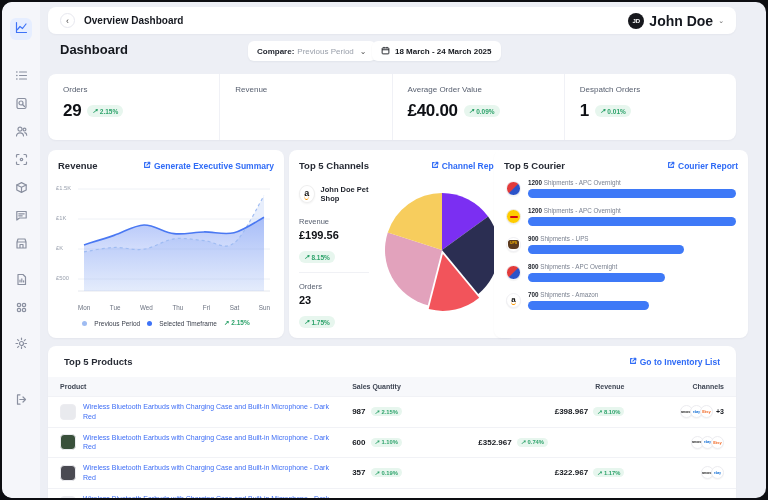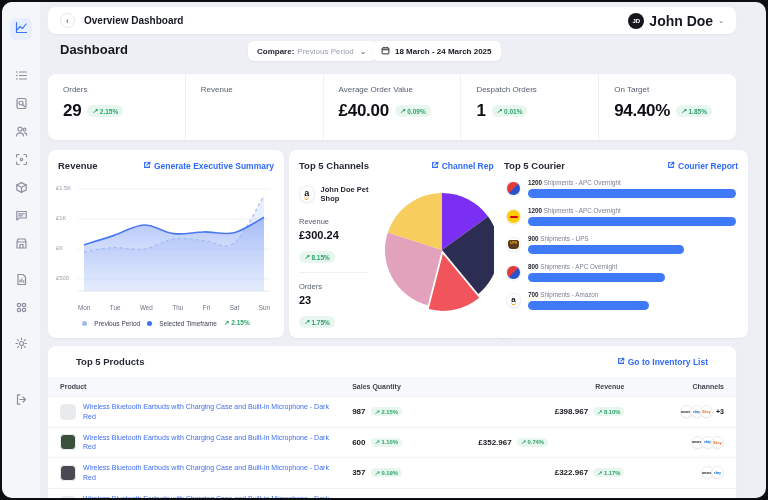--- a/index.html
+++ b/index.html
@@ -84,21 +84,21 @@
   .ci-dhl { background:#ffcc00; } .ci-dhl i { display:block; width:8px; height:2px; background:#d40511; border-radius:1px; }
   .ci-ups { background:#fff; } .ci-ups i { font-style:normal; background:#5c3a1e; color:#f7b500; font-size:3.5px; font-weight:700; padding:2px 2px 3px; border-radius:2px 2px 4px 4px; line-height:1; }
   .ci-amz { font-size:8px; font-weight:700; color:#111; } .ci-amz i { font-style:normal; border-bottom:1.5px solid #ff9900; border-radius:0 0 50% 50%; line-height:1; }
   .cour-info { flex:1; }
   .cour-lab { font-size:6.3px; color:#7a8190; margin-bottom:3px; }
   .cour-lab b { color:#1c2029; font-weight:700; }
   .cour-bar { height:9px; border-radius:4.5px; background:#3e79f7; }
 
   
   .products { position:absolute; left:8px; top:344px; width:688px; height:170px; background:#fff; border-radius:8px; box-shadow:0 1px 2px rgba(20,30,60,.04); overflow:hidden; }
-  .prod-head { display:flex; align-items:flex-end; justify-content:space-between; padding:10px 28px; }
+  .prod-head { display:flex; align-items:flex-end; justify-content:space-between; padding:10px 16px; }
   .thead, .trow { display:grid; grid-template-columns:44% 19% 22% 15%; align-items:center; padding:0 12px; }
   .thead { background:#f7f8fb; height:19px; font-size:7px; font-weight:700; color:#3f4654; }
   .thead .r, .trow .r { text-align:right; }
   .trow { border-top:1px solid #f1f2f6; padding-top:5px; padding-bottom:5px; }
   .p-cell { display:flex; align-items:center; gap:7px; }
   .thumb { width:16px; height:16px; border-radius:4px; flex:none; border:1px solid #ececf0; }
   .t1 { background:#e9eaee; } .t2 { background:#39503b; } .t3 { background:#4a4a52; }
   .p-name { font-size:7px; color:#3d6df5; line-height:1.4; cursor:pointer; max-width:250px; }
   .num-cell { display:flex; align-items:center; gap:5px; }
   .num { font-size:8px; font-weight:700; color:#15181e; }
@@ -246,30 +246,20 @@
               </span>
             </div>
       </div>
       <div class="kpi">
         <div class="kpi-label">Despatch Orders</div>
         <div class="kpi-val">
               <span class="kpi-num">1</span>
           <span class="badge">
                 <i>↗</i>
                 <b>0.01%</b>
-              </span>
-            </div>
-      </div>
-      <div class="kpi">
-        <div class="kpi-label">On Target</div>
-        <div class="kpi-val">
-              <span class="kpi-num">94.40%</span>
-          <span class="badge">
-                <i>↗</i>
-                <b>1.85%</b>
               </span>
             </div>
       </div>
     </div>
 
     <div class="card card-rev">
       <div class="card-head">
         <div class="card-title">Revenue</div>
         <div class="card-link">
           <span><svg width="8" height="8" viewBox="0 0 10 10">
@@ -331,21 +321,21 @@
       </div>
       <div class="chan-body">
         <div class="chan-left">
           <div class="shop">
             <span class="a-circ">
                   <i>a</i>
                 </span>
             <span class="shop-name">John Doe Pet Shop</span>
           </div>
           <div class="mini-label">Revenue</div>
-          <div class="mini-val">£300.24</div>
+          <div class="mini-val">£199.56</div>
           <span class="badge">
                 <i>↗</i>
                 <b>8.15%</b>
               </span>
           <div class="chan-div"></div>
           <div class="mini-label">Orders</div>
           <div class="mini-val">23</div>
           <span class="badge">
                 <i>↗</i>
                 <b>1.75%</b>

